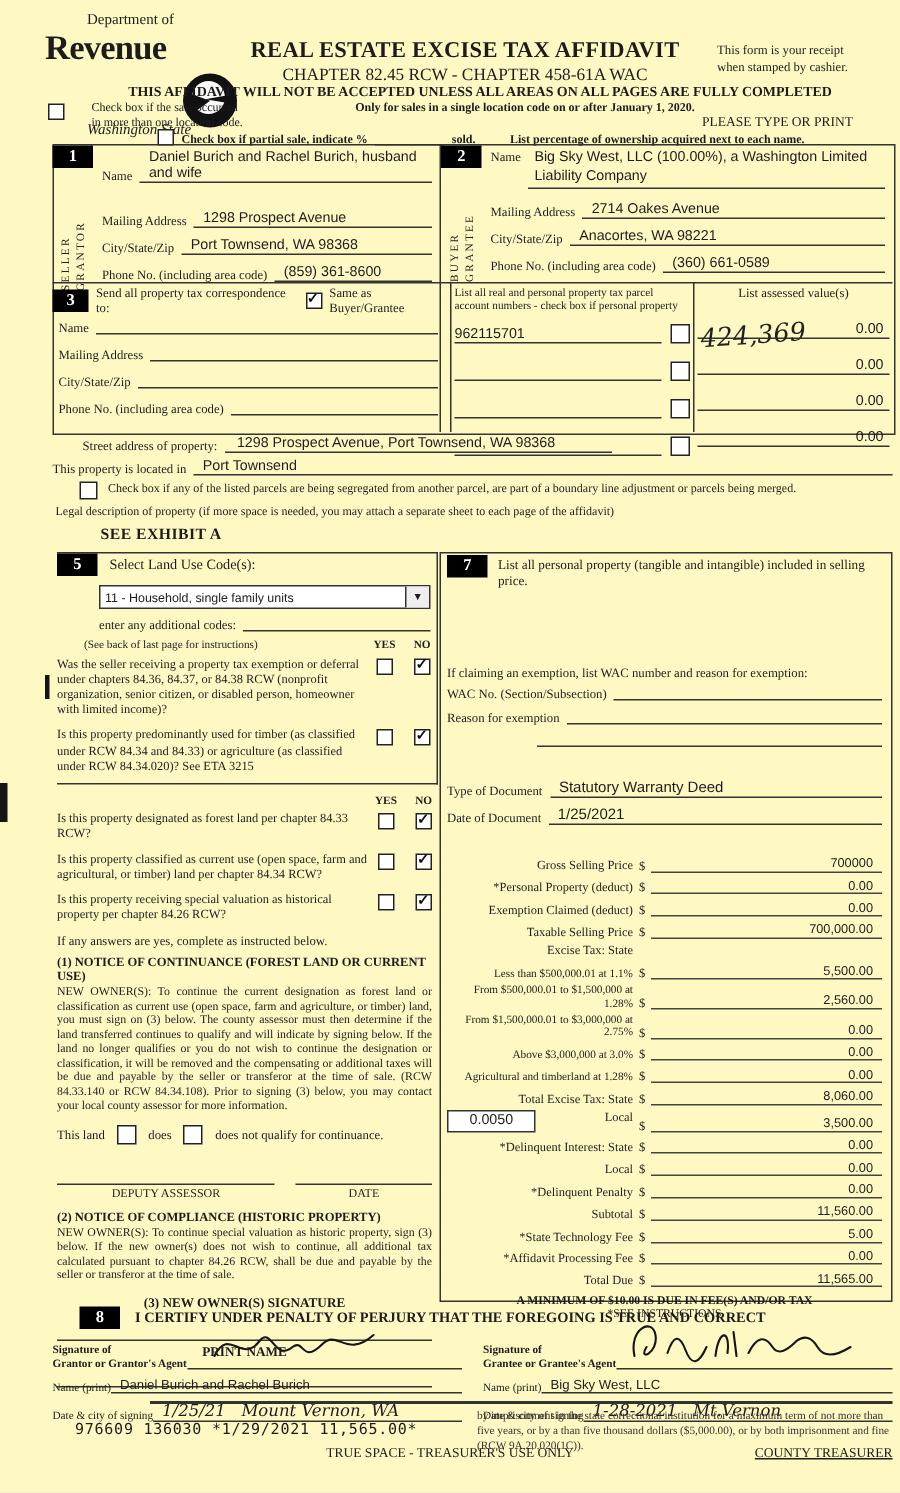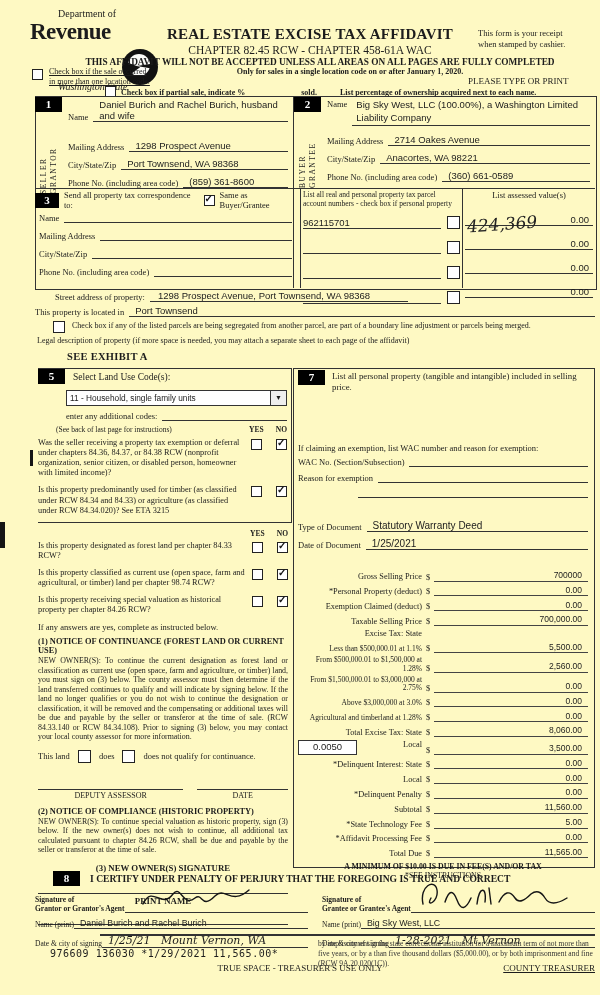--- a/index.html
+++ b/index.html
@@ -61,21 +61,21 @@
     </div>
   </div>
   <div class="abs b hdr-title" style="left:160px;top:26px;width:300px;text-align:center;">REAL ESTATE EXCISE TAX AFFIDAVIT</div>
   <div class="abs hdr-sub" style="left:160px;top:44px;width:300px;text-align:center;">CHAPTER 82.45 RCW - CHAPTER 458-61A WAC</div>
   <div class="abs lbl" style="left:478px;top:28px;width:110px;line-height:1.3;">
     <span>This form is your receipt</span><br>
     <span>when stamped by cashier.</span>
   </div>
   <div class="abs b" style="left:60px;top:57px;width:520px;text-align:center;font-size:9.3px;">THIS AFFIDAVIT WILL NOT BE ACCEPTED UNLESS ALL AREAS ON ALL PAGES ARE FULLY COMPLETED</div>
   <div class="abs b small" style="left:140px;top:67px;width:420px;text-align:center;">Only for sales in a single location code on or after January 1, 2020.</div>
-  <div class="abs" style="left:32px;top:67px;display:flex;gap:6px;text-decoration:underline;">
+  <div class="abs" style="left:32px;top:67px;display:flex;gap:18px;">
     <span class="cb" style="margin-top:2px;"></span>
     <span class="small" style="line-height:1.3;">
       <span>Check box if the sale occurred</span><br><span>in more than one location code.</span>
     </span>
   </div>
   <div class="abs" style="left:468px;top:76px;font-size:9px;">PLEASE TYPE OR PRINT</div>
   <div class="abs" style="left:105px;top:86px;display:flex;align-items:flex-end;gap:5px;">
     <span class="cb"></span>
     <span class="b small">Check box if partial sale, indicate %</span>
     <span class="ul" style="width:46px;"></span>
@@ -288,21 +288,21 @@
         </span>
       </div>
       <div class="qrow" style="margin-top:3px;">
         <span class="qtext">Is this property designated as forest land per chapter 84.33 RCW?</span>
         <span class="qboxes">
             <span class="cb"></span>
             <span class="cb checked"></span>
           </span>
       </div>
       <div class="qrow">
-        <span class="qtext">Is this property classified as current use (open space, farm and agricultural, or timber) land per chapter 98.74 RCW?</span>
+        <span class="qtext">Is this property classified as current use (open space, farm and agricultural, or timber) land per chapter 84.34 RCW?</span>
         <span class="qboxes">
             <span class="cb"></span>
             <span class="cb checked"></span>
           </span>
       </div>
       <div class="qrow">
         <span class="qtext">Is this property receiving special valuation as historical property per chapter 84.26 RCW?</span>
         <span class="qboxes">
             <span class="cb"></span>
             <span class="cb checked"></span>

